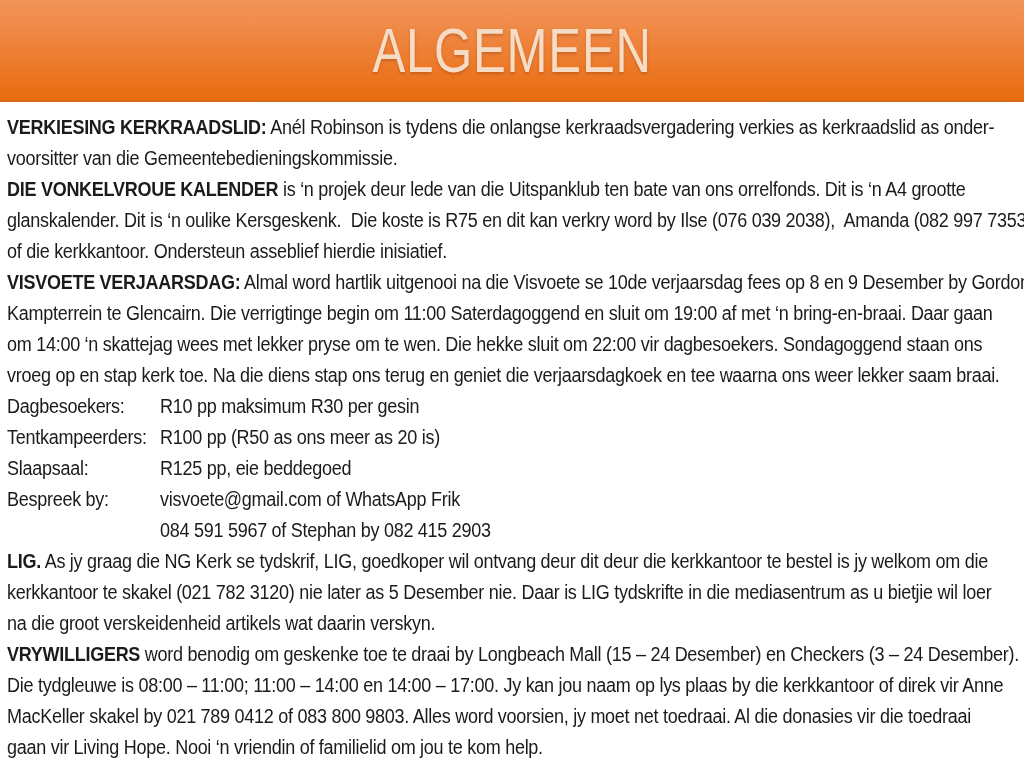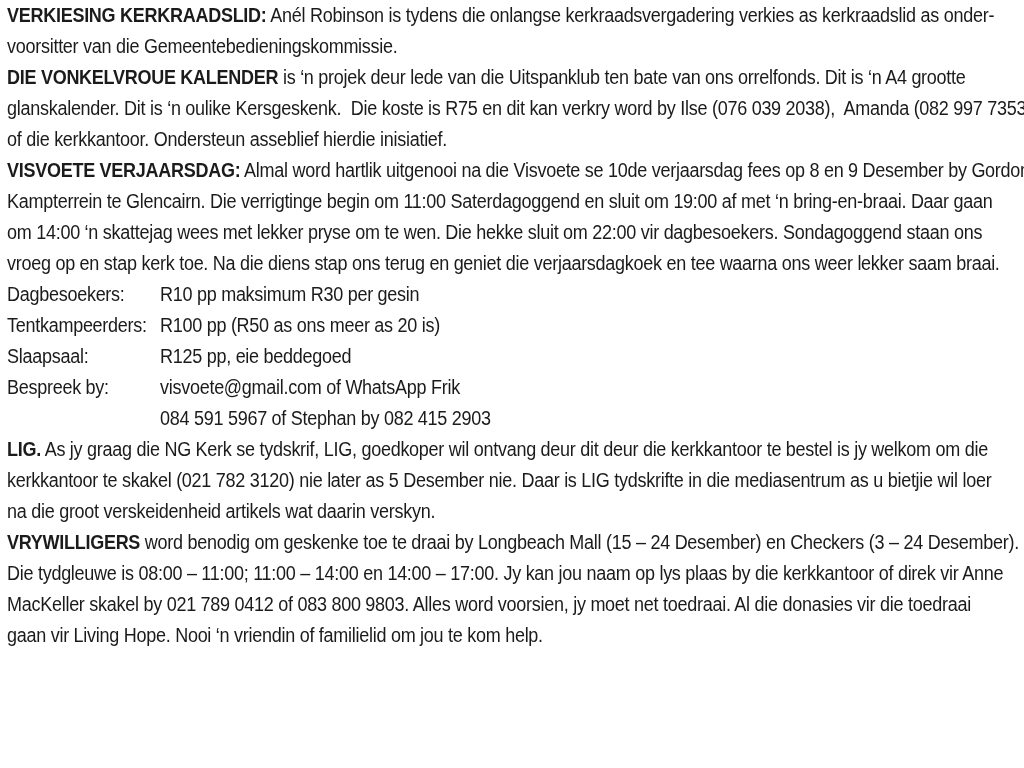--- a/index.html
+++ b/index.html
@@ -29,21 +29,21 @@
     font-size: 63px;
     font-weight: 400;
     letter-spacing: 1px;
     color: var(--title-color, #F6DBC5);
     transform: scaleX(0.78);
     transform-origin: center;
     text-shadow: 0 2px 3px rgba(140, 55, 5, 0.35);
     white-space: nowrap;
   }
   .content {
-    padding: 0 7px 0 7px;
+    padding: 10px 7px 0 7px;
     color: var(--text-color, #1B1B1B);
   }
   .line {
     font-size: 20px;
     line-height: 31px;
     height: 31px;
     white-space: pre;
     letter-spacing: -0.3px;
     transform: scaleX(0.9);
     transform-origin: 0 50%;
@@ -51,20 +51,23 @@
   .line .bold { font-weight: 700; }
   .line .col {
     display: inline-block;
     width: 170px;
   }
 </style>
 </head>
 <body>
 
 <div class="slide">
+  <header class="banner">
+    <h1>ALGEMEEN</h1>
+  </header>
   <main class="content" id="lines-container">
       <div class="line"><span class="bold">VERKIESING KERKRAADSLID:</span><span> Anél Robinson is tydens die onlangse kerkraadsvergadering verkies as kerkraadslid as onder-</span></div>
       <div class="line"><span>voorsitter van die Gemeentebedieningskommissie.</span></div>
       <div class="line"><span class="bold">DIE VONKELVROUE KALENDER</span><span> is ‘n projek deur lede van die Uitspanklub ten bate van ons orrelfonds. Dit is ‘n A4 grootte</span></div>
       <div class="line"><span>glanskalender. Dit is ‘n oulike Kersgeskenk.  Die koste is R75 en dit kan verkry word by Ilse (076 039 2038),  Amanda (082 997 7353)</span></div>
       <div class="line"><span>of die kerkkantoor. Ondersteun asseblief hierdie inisiatief.</span></div>
       <div class="line"><span class="bold">VISVOETE VERJAARSDAG:</span><span> Almal word hartlik uitgenooi na die Visvoete se 10de verjaarsdag fees op 8 en 9 Desember by Gordon’s</span></div>
       <div class="line"><span>Kampterrein te Glencairn. Die verrigtinge begin om 11:00 Saterdagoggend en sluit om 19:00 af met ‘n bring-en-braai. Daar gaan</span></div>
       <div class="line"><span>om 14:00 ‘n skattejag wees met lekker pryse om te wen. Die hekke sluit om 22:00 vir dagbesoekers. Sondagoggend staan ons</span></div>
       <div class="line"><span>vroeg op en stap kerk toe. Na die diens stap ons terug en geniet die verjaarsdagkoek en tee waarna ons weer lekker saam braai.</span></div>

